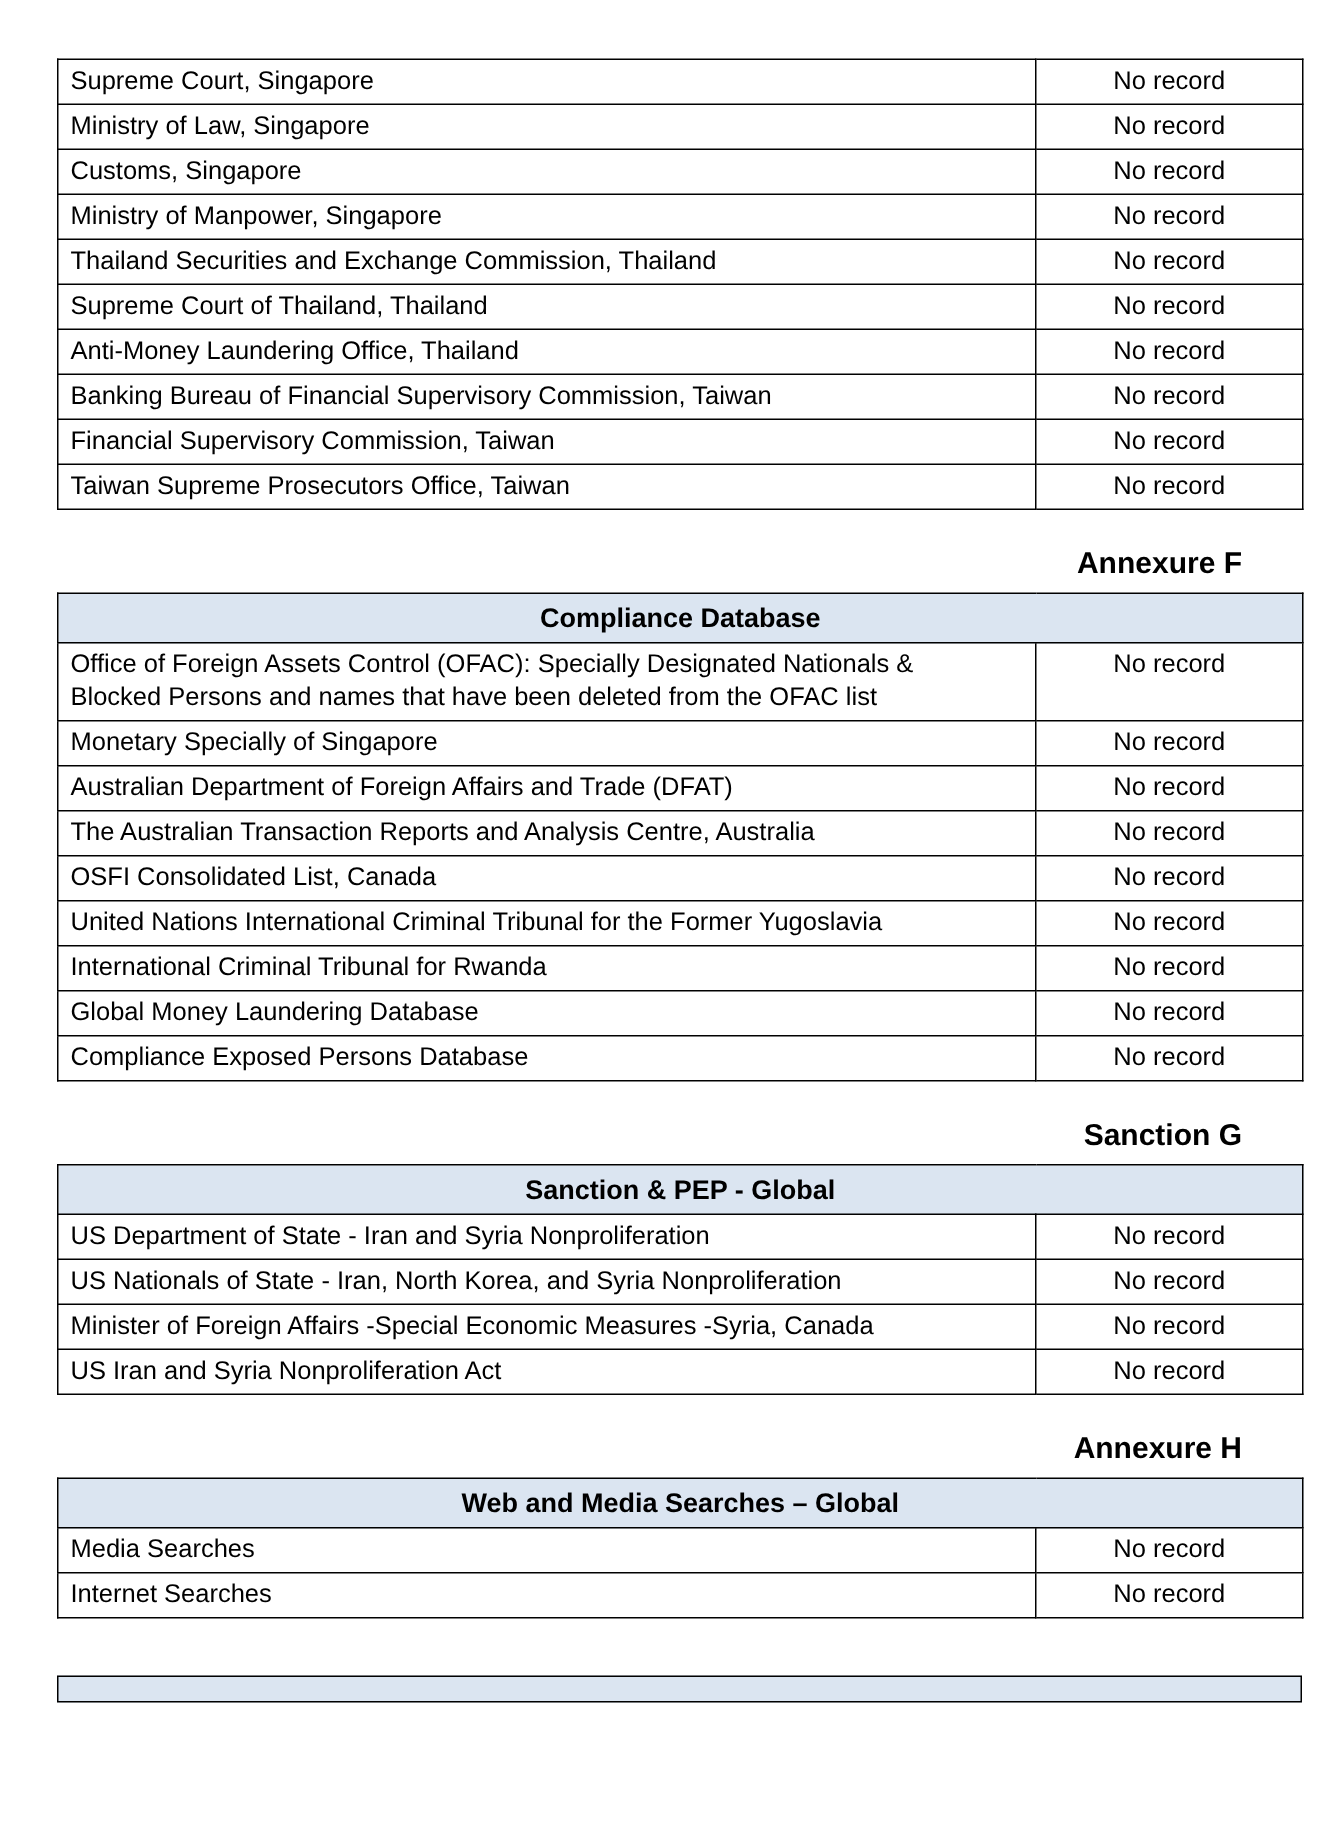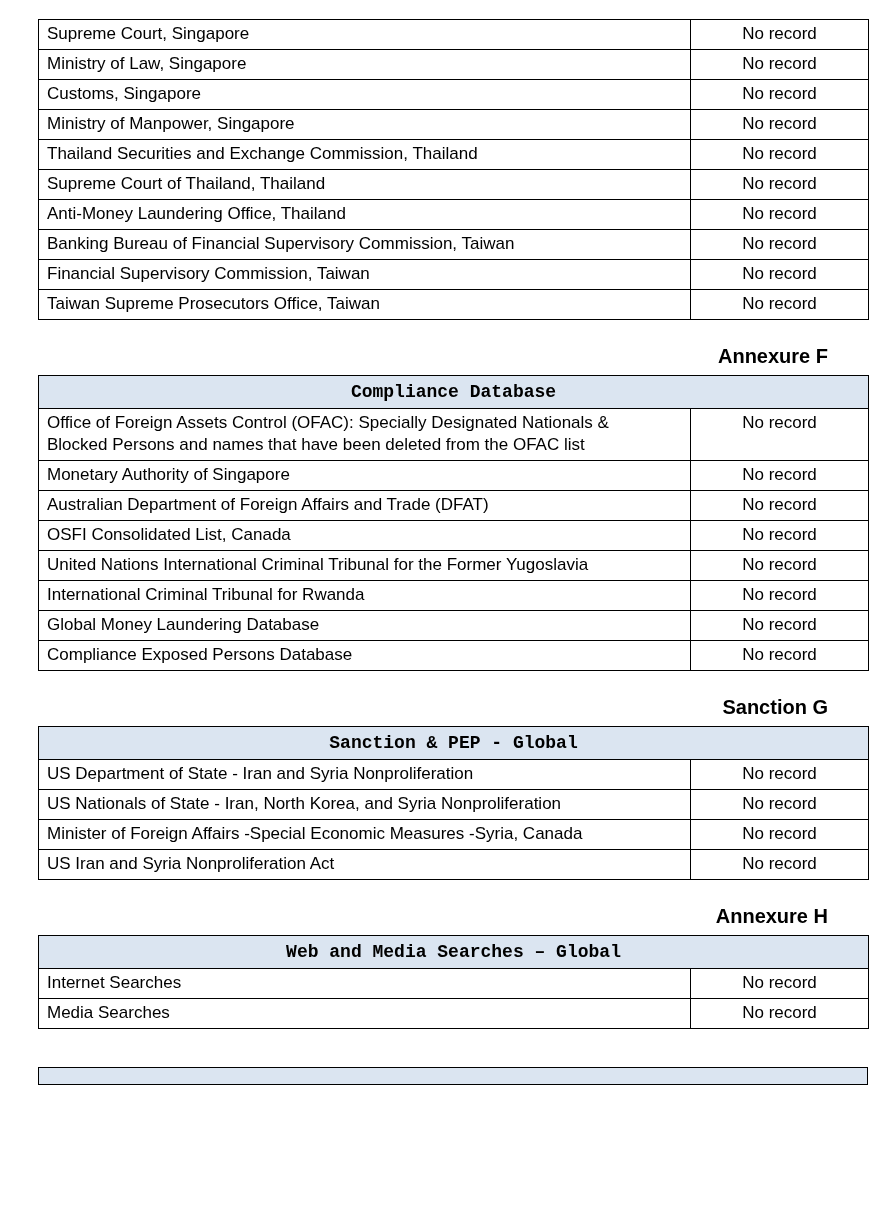--- a/index.html
+++ b/index.html
@@ -8,40 +8,39 @@
     width: 894px;
     height: 1230px;
     overflow: hidden;
     position: relative;
     font-family: "Liberation Sans", sans-serif;
     font-size: 17px;
     color: #000000;
     --header-bg: #dbe5f1;
     --border-col: #000000;
   }
-  .doc { padding: 19px 26px 0 38px; }
+  .doc { padding: 19px 26px 0 38px; margin-top: 20px; }
 
   table.records-table {
     border-collapse: collapse;
     width: 830px;
     table-layout: fixed;
   }
   table.records-table th,
   table.records-table td {
     border: 1px solid var(--border-col);
     vertical-align: top;
   }
   th.table-title {
     background: var(--header-bg);
     font-weight: bold;
     font-size: 18px;
     text-align: center;
     padding: 5px 8px;
     line-height: 22px;
-    font-family: Liberation Mono, monospace;
   }
   td.src {
     padding: 3px 28px 4px 8px;
     line-height: 22px;
   }
   td.res {
     text-align: center;
     padding: 3px 4px 0 4px;
     line-height: 22px;
   }
@@ -132,25 +131,29 @@
         <tr>
           <th class="table-title" colspan="2">Compliance Database</th>
         </tr>
       </thead>
       <tbody>
           <tr>
             <td class="src">Office of Foreign Assets Control (OFAC): Specially Designated Nationals &amp; Blocked Persons and names that have been deleted from the OFAC list</td>
             <td class="res">No record</td>
           </tr>
           <tr>
-            <td class="src">Monetary Authority of Singapore</td>
+            <td class="src">Monetary Specially of Singapore</td>
             <td class="res">No record</td>
           </tr>
           <tr>
             <td class="src">Australian Department of Foreign Affairs and Trade (DFAT)</td>
+            <td class="res">No record</td>
+          </tr>
+          <tr>
+            <td class="src">The Australian Transaction Reports and Analysis Centre, Australia</td>
             <td class="res">No record</td>
           </tr>
           <tr>
             <td class="src">OSFI Consolidated List, Canada</td>
             <td class="res">No record</td>
           </tr>
           <tr>
             <td class="src">United Nations International Criminal Tribunal for the Former Yugoslavia</td>
             <td class="res">No record</td>
           </tr>
@@ -210,26 +213,26 @@
           <col class="c-src">
           <col class="c-res">
         </colgroup>
       <thead>
         <tr>
           <th class="table-title" colspan="2">Web and Media Searches – Global</th>
         </tr>
       </thead>
       <tbody>
           <tr>
+            <td class="src">Media Searches</td>
+            <td class="res">No record</td>
+          </tr>
+          <tr>
             <td class="src">Internet Searches</td>
             <td class="res">No record</td>
           </tr>
-          <tr>
-            <td class="src">Media Searches</td>
-            <td class="res">No record</td>
-          </tr>
         </tbody>
     </table>
   </section>
 
   <div class="partial-header"></div>
 
 </div>
 
 </body></html>

